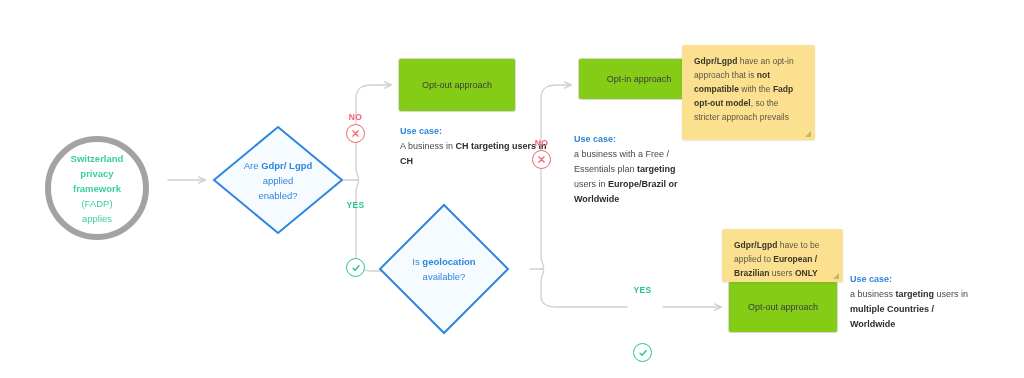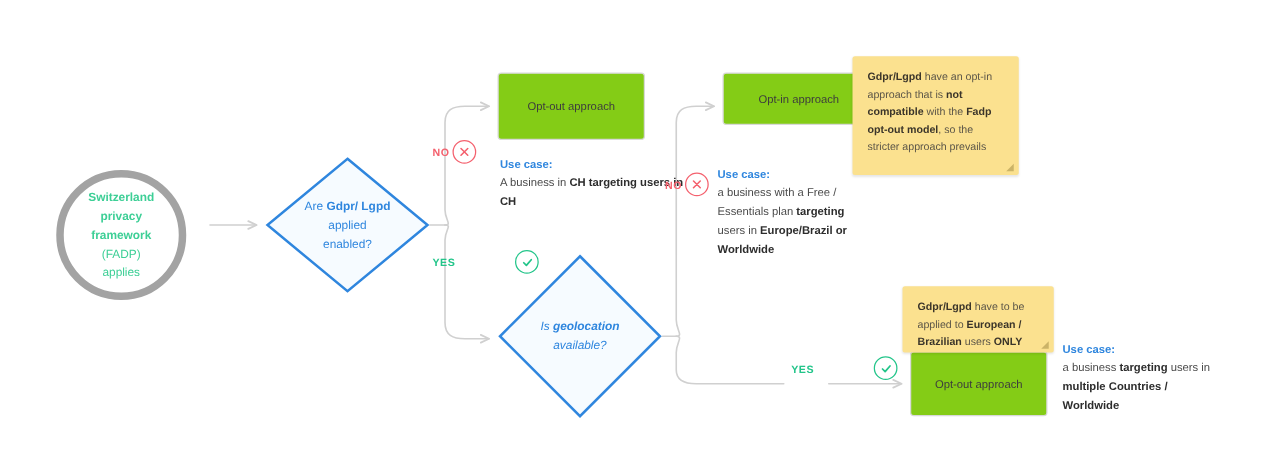--- a/index.html
+++ b/index.html
@@ -58,21 +58,21 @@
     font-size: 9.5px;
     line-height: 15px;
     width: 100%;
     padding: 0 22px;
     box-sizing: border-box;
   }
   .diamond-label .b { font-weight: bold; }
   .diamond-label .n { font-weight: normal; }
 
   #diamond-1 { left: 212px; top: 125px; width: 132px; height: 110px; }
-  #diamond-2 { left: 398px; top: 203px; width: 132px; height: 132px; font-style: italic; }
+  #diamond-2 { left: 378px; top: 203px; width: 132px; height: 132px; }
 
   
   .proc-box {
     background: #84cc16;
     border: 1px solid #d8d8d8;
     border-radius: 3px;
     display: flex;
     align-items: center;
     justify-content: center;
     color: #3d3d3d;
@@ -117,21 +117,21 @@
   .usecase .title { color: #2f86de; font-weight: bold; display: block; }
   .usecase .b { font-weight: bold; color: #2d2d2d; }
   .usecase .n { font-weight: normal; color: #4a4a4a; }
   #usecase-1 { left: 400px; top: 124px; width: 150px; }
   #usecase-2 { left: 574px; top: 132px; width: 122px; }
   #usecase-3 { left: 850px; top: 272px; width: 124px; }
 
   
   .badge {
     display: flex;
-    flex-direction: row;
+    flex-direction: column;
     align-items: center;
     gap: 2px;
   }
   .badge-text {
     font-size: 8.5px;
     font-weight: bold;
     letter-spacing: .4px;
   }
   .badge-circle {
     width: 19px; height: 19px;

